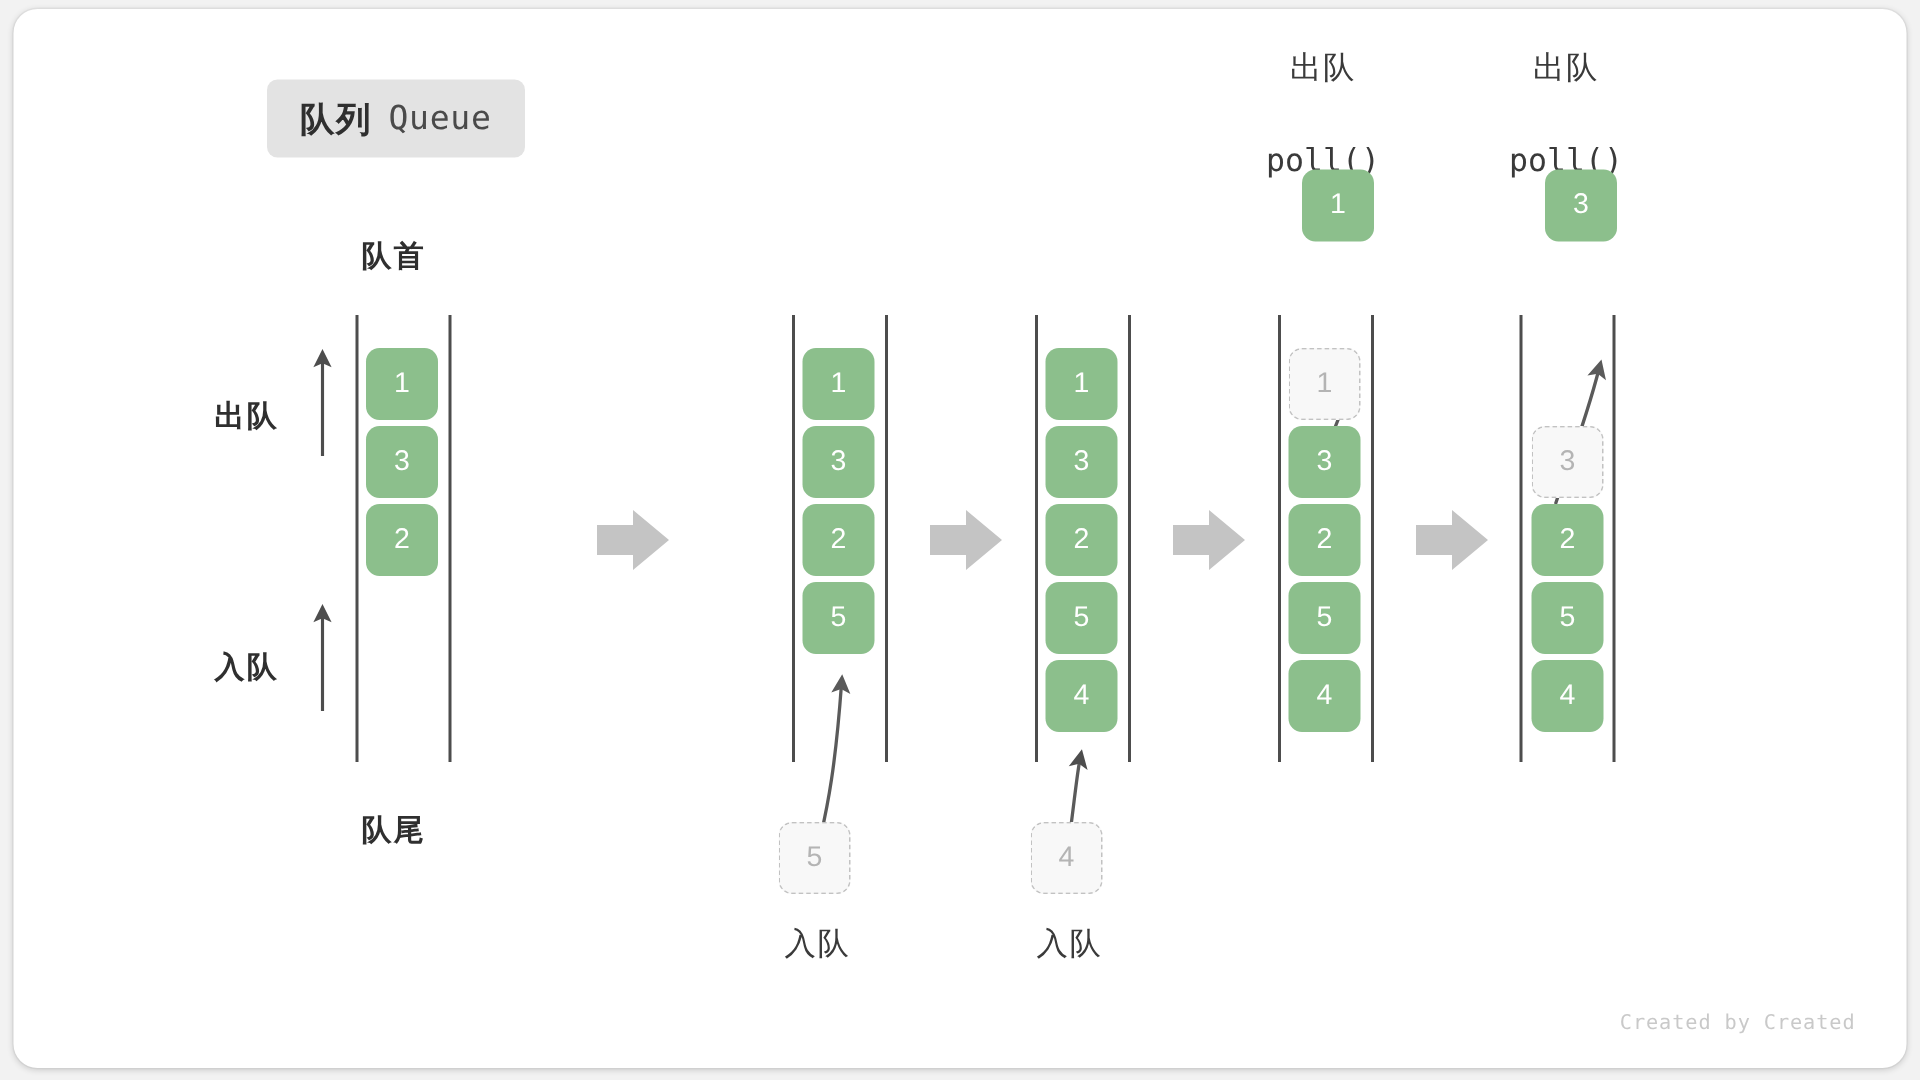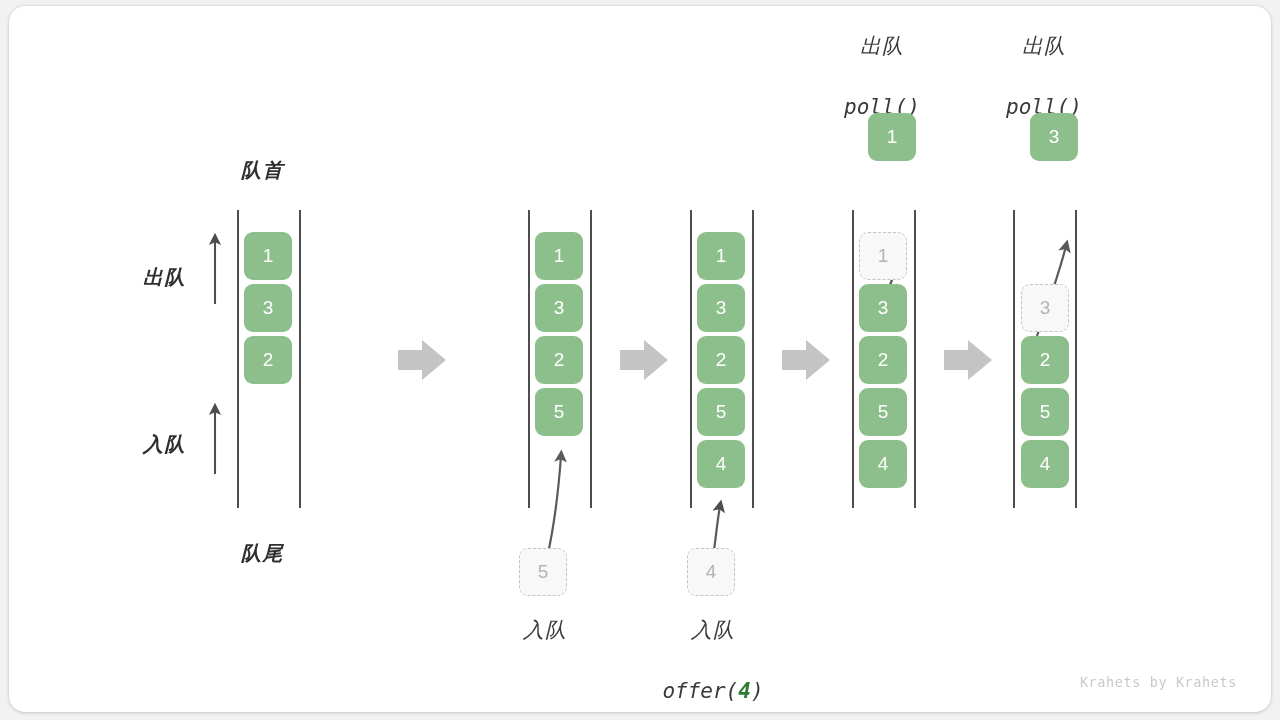--- a/index.html
+++ b/index.html
@@ -23,21 +23,21 @@
     position: absolute;
     left: 9px;
     top: 6px;
     width: 1262px;
     height: 706px;
     background: #ffffff;
     border-radius: 16px;
     box-shadow: 0 1px 4px rgba(0,0,0,0.16), 0 0 0 1px rgba(0,0,0,0.035);
     overflow: hidden;
   }
-  .abs { position: absolute; font-style: italic; }
+  .abs { position: absolute; }
 
   
   .title-badge {
     position: absolute;
     left: 169px;
     top: 47px;
     height: 52px;
     padding: 0 22px;
     background: #e3e3e3;
     border-radius: 7px;
@@ -134,20 +134,24 @@
     height: 706px;
     pointer-events: none;
   }
 </style>
 </head>
 <body>
 
 <div id="stage">
   <div id="card">
 
+    <div class="title-badge">
+      <span class="title-cn">队列</span>
+      <span class="title-en">Queue</span>
+    </div>
 
     <div class="lbl-bold-cn abs" style="left:232px; top:151px;">队首</div>
     <div class="lbl-bold-cn abs" style="left:232px; top:534px;">队尾</div>
 
     <div class="lbl-bold-cn abs" style="left:134px; top:258px;">出队</div>
     <div class="lbl-bold-cn abs" style="left:134px; top:425px;">入队</div>
 
     <svg class="overlay" viewBox="0 0 1262 706">
       <defs>
         <marker id="thinArrow" markerWidth="7" markerHeight="7" refX="3.2" refY="3.5" orient="auto" markerUnits="strokeWidth">
@@ -212,21 +216,20 @@
       <div class="rail" style="left:681px; top:204px; height:298px;"></div>
       <div class="rail" style="left:743px; top:204px; height:298px;"></div>
       <div class="cell" style="left:688px; top:226px;">1</div>
       <div class="cell" style="left:688px; top:278px;">3</div>
       <div class="cell" style="left:688px; top:330px;">2</div>
       <div class="cell" style="left:688px; top:382px;">5</div>
       <div class="cell" style="left:688px; top:434px;">4</div>
       <div class="cell ghost" style="left:678px; top:542px;">4</div>
       <div class="op-label abs" style="left:614px; top:608px; width:180px;">
         <span class="cn">入队</span>
-        <span class="code"><span>offer(</span><span class="arg">4</span><span>)</span></span>
       </div>
     </div>
 
     <div>
       <div class="op-label abs" style="left:783px; top:24px; width:180px;">
         <span class="cn">出队</span>
         <span class="code">poll()</span>
       </div>
       <div class="cell" style="left:859px; top:107px;">1</div>
       <div class="rail" style="left:843px; top:204px; height:298px;"></div>
@@ -245,16 +248,16 @@
       </div>
       <div class="cell" style="left:1021px; top:107px;">3</div>
       <div class="rail" style="left:1004px; top:204px; height:298px;"></div>
       <div class="rail" style="left:1066px; top:204px; height:298px;"></div>
       <div class="cell ghost" style="left:1012px; top:278px;">3</div>
       <div class="cell" style="left:1012px; top:330px;">2</div>
       <div class="cell" style="left:1012px; top:382px;">5</div>
       <div class="cell" style="left:1012px; top:434px;">4</div>
     </div>
 
-    <div class="watermark">Krahets by Krahets</div>
+    <div class="watermark">Created by Created</div>
 
   </div>
 </div>
 
 </body></html>

